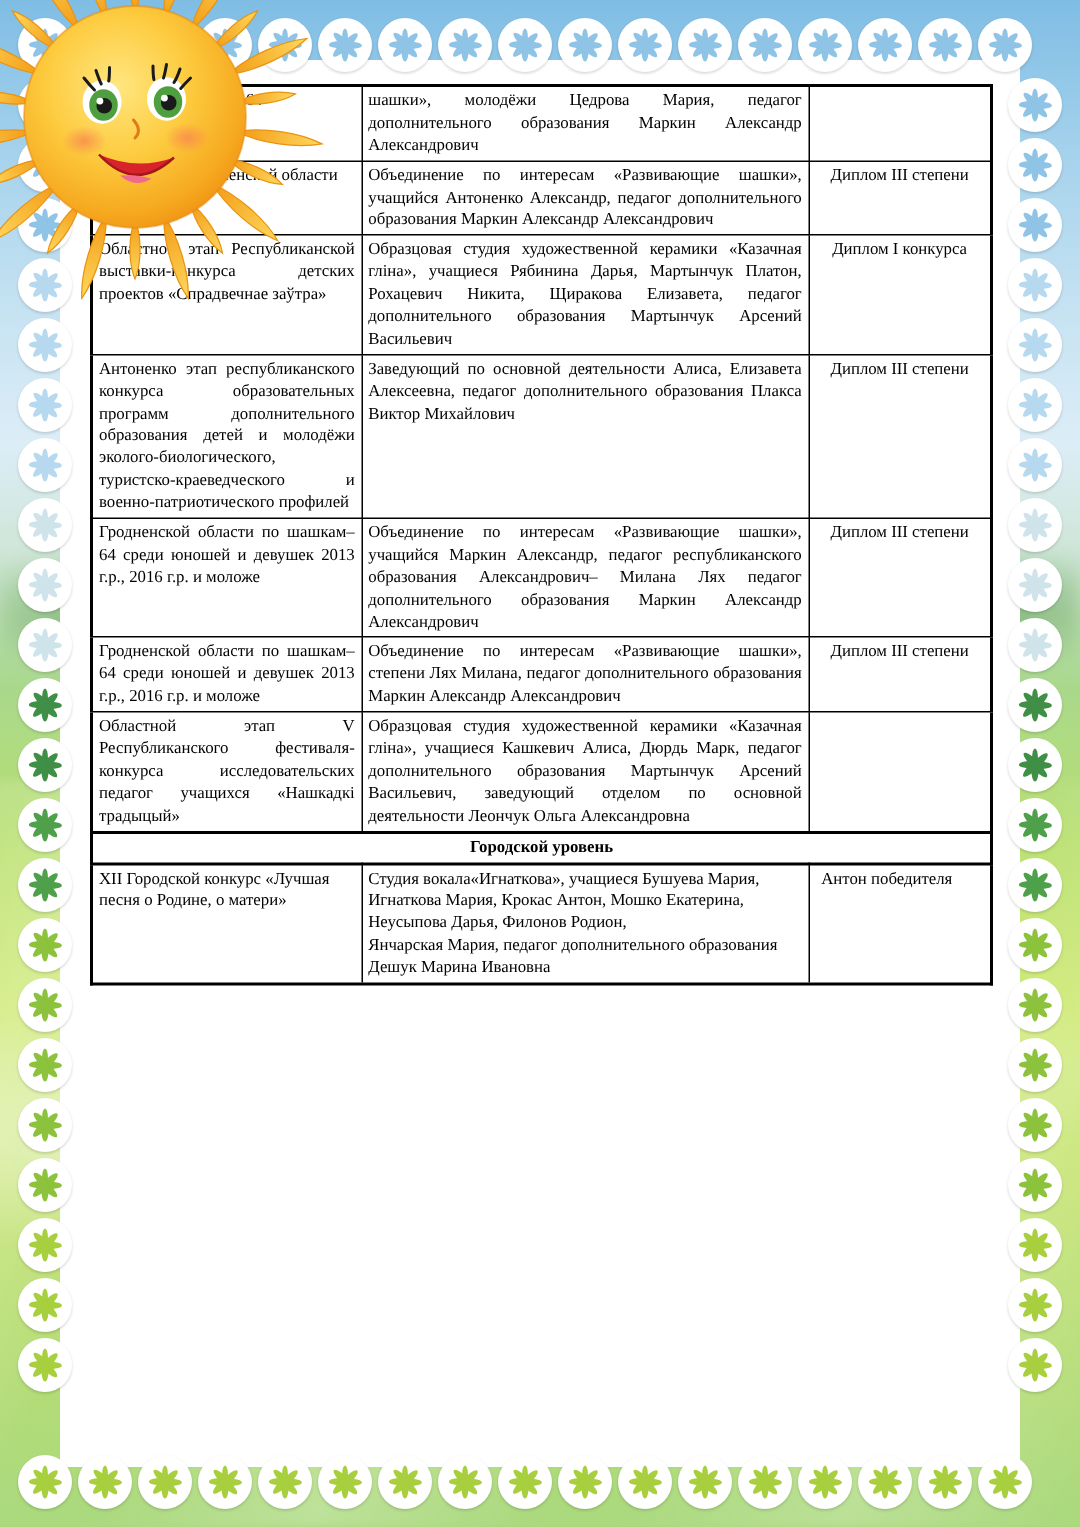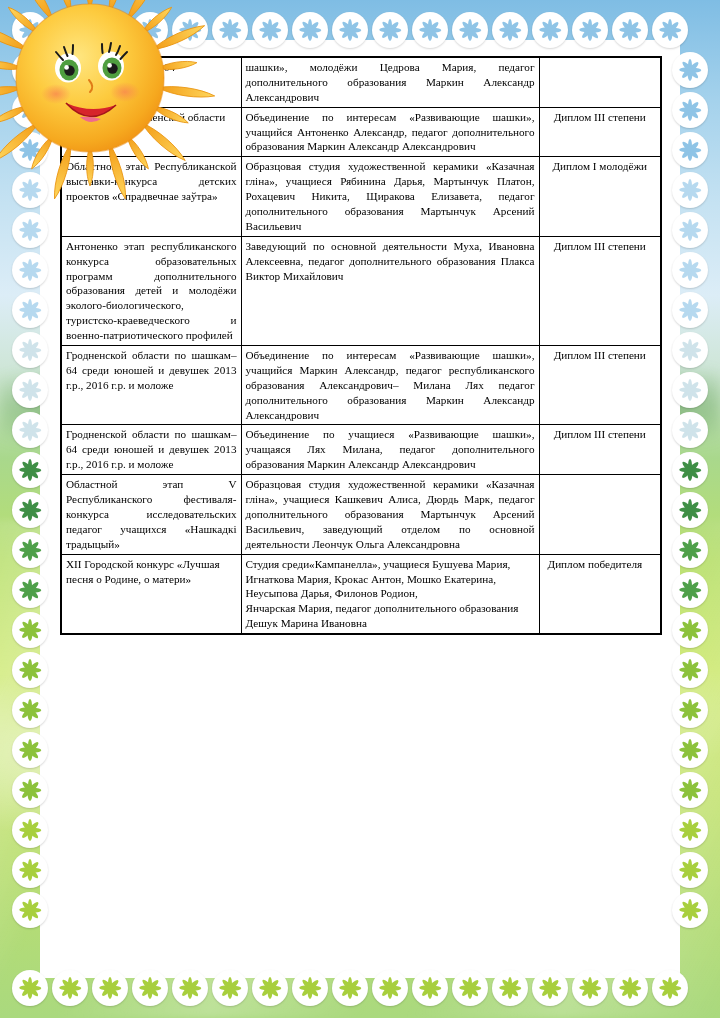--- a/index.html
+++ b/index.html
@@ -1216,46 +1216,49 @@
             <td class="c-award thick-right thick-top"></td>
           </tr>
           <tr>
             <td class="c-name thick-left">Первенство Гродненской области по шашкам-64</td>
             <td class="c-part">Объединение по интересам «Развивающие шашки», учащийся Антоненко Александр, педагог дополнительного образования Маркин Александр Александрович</td>
             <td class="c-award thick-right">Диплом III степени</td>
           </tr>
           <tr>
             <td class="c-name thick-left justify">Областной этап Республиканской выставки-конкурса детских проектов «Спрадвечнае заўтра»</td>
             <td class="c-part">Образцовая студия художественной керамики «Казачная гліна», учащиеся Рябинина Дарья, Мартынчук Платон, Рохацевич Никита, Щиракова Елизавета, педагог дополнительного образования Мартынчук Арсений Васильевич</td>
-            <td class="c-award thick-right">Диплом I молодёжи</td>
+            <td class="c-award thick-right">Диплом I конкурса</td>
           </tr>
           <tr>
             <td class="c-name thick-left justify">Антоненко этап республиканского конкурса образовательных программ дополнительного образования детей и молодёжи эколого-биологического, туристско-краеведческого и военно-патриотического профилей</td>
-            <td class="c-part">Заведующий по основной деятельности Муха, Ивановна Алексеевна, педагог дополнительного образования Плакса Виктор Михайлович</td>
+            <td class="c-part">Заведующий по основной деятельности Алиса, Елизавета Алексеевна, педагог дополнительного образования Плакса Виктор Михайлович</td>
             <td class="c-award thick-right">Диплом III степени</td>
           </tr>
           <tr>
             <td class="c-name thick-left justify">Гродненской области по шашкам–64 среди юношей и девушек 2013 г.р., 2016 г.р. и моложе</td>
             <td class="c-part">Объединение по интересам «Развивающие шашки», учащийся Маркин Александр, педагог республиканского образования Александрович– Милана Лях педагог дополнительного образования Маркин Александр Александрович</td>
             <td class="c-award thick-right">Диплом III степени</td>
           </tr>
           <tr>
             <td class="c-name thick-left justify">Гродненской области по шашкам–64 среди юношей и девушек 2013 г.р., 2016 г.р. и моложе</td>
-            <td class="c-part">Объединение по учащиеся «Развивающие шашки», учащаяся Лях Милана, педагог дополнительного образования Маркин Александр Александрович</td>
+            <td class="c-part">Объединение по интересам «Развивающие шашки», степени Лях Милана, педагог дополнительного образования Маркин Александр Александрович</td>
             <td class="c-award thick-right">Диплом III степени</td>
           </tr>
           <tr>
             <td class="c-name thick-left justify">Областной этап V Республиканского фестиваля-конкурса исследовательских педагог учащихся «Нашкадкі традыцый»</td>
             <td class="c-part">Образцовая студия художественной керамики «Казачная гліна», учащиеся Кашкевич Алиса, Дюрдь Марк, педагог дополнительного образования Мартынчук Арсений Васильевич, заведующий отделом по основной деятельности Леончук Ольга Александровна</td>
             <td class="c-award thick-right"></td>
           </tr>
           <tr>
+            <td class="level-header thick-left thick-right thick-top thick-bottom" colspan="3">Городской уровень</td>
+          </tr>
+          <tr>
             <td class="c-name thick-left thick-bottom">XII Городской конкурс «Лучшая песня о Родине, о матери»</td>
-            <td class="c-part plain thick-bottom" style="white-space: pre-line;">Студия среди«Кампанелла», учащиеся Бушуева Мария, Игнаткова Мария, Крокас Антон, Мошко Екатерина,
+            <td class="c-part plain thick-bottom" style="white-space: pre-line;">Студия вокала«Игнаткова», учащиеся Бушуева Мария, Игнаткова Мария, Крокас Антон, Мошко Екатерина,
 Неусыпова Дарья, Филонов Родион,
 Янчарская Мария, педагог дополнительного образования Дешук Марина Ивановна</td>
-            <td class="c-award thick-right wrap thick-bottom">Диплом победителя</td>
+            <td class="c-award thick-right wrap thick-bottom">Антон победителя</td>
           </tr>
         </tbody>
     </table>
   </div>
 
 </div>
 
 </body></html>

